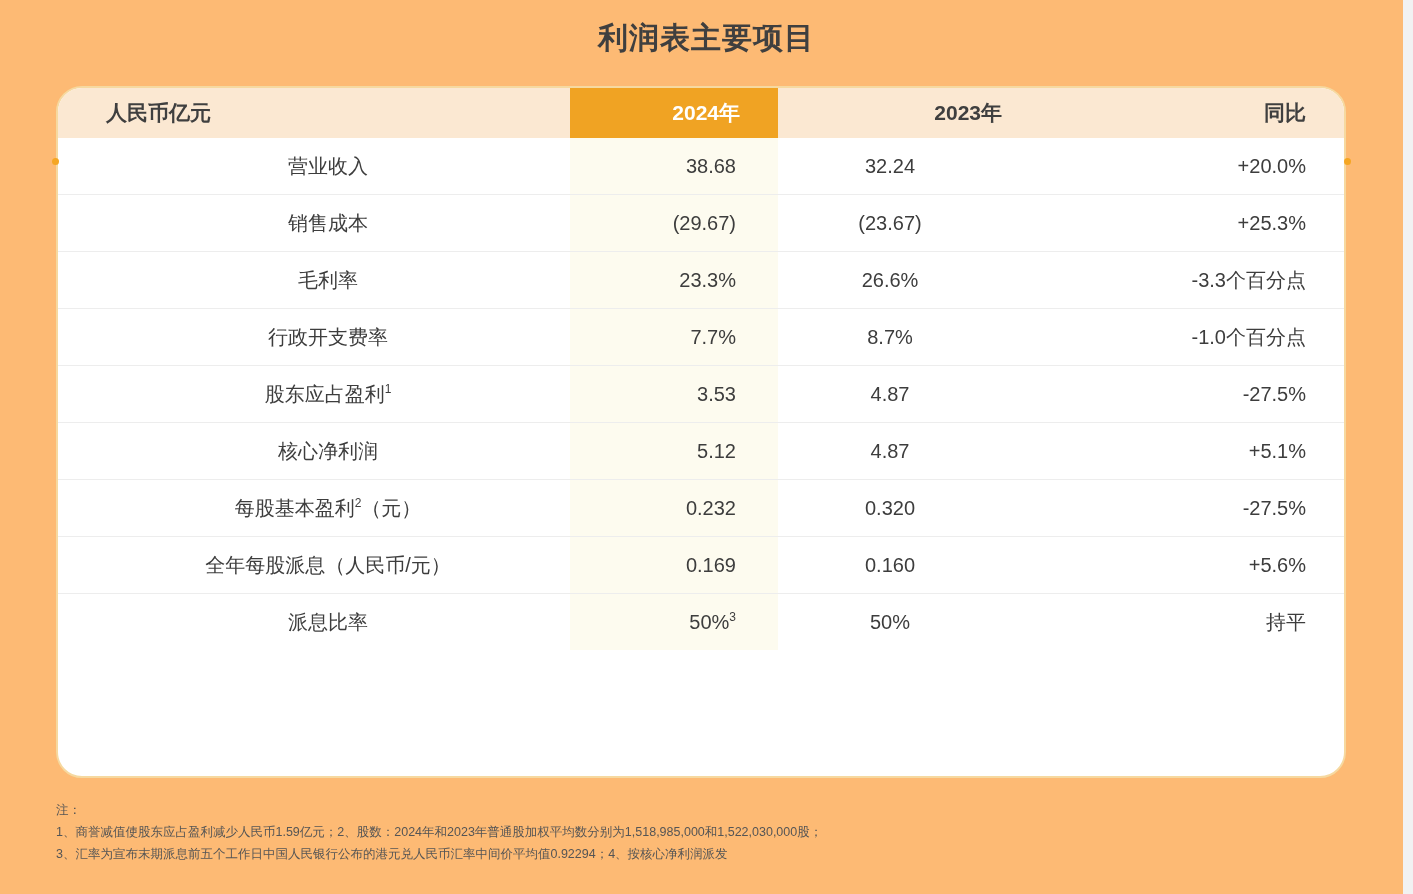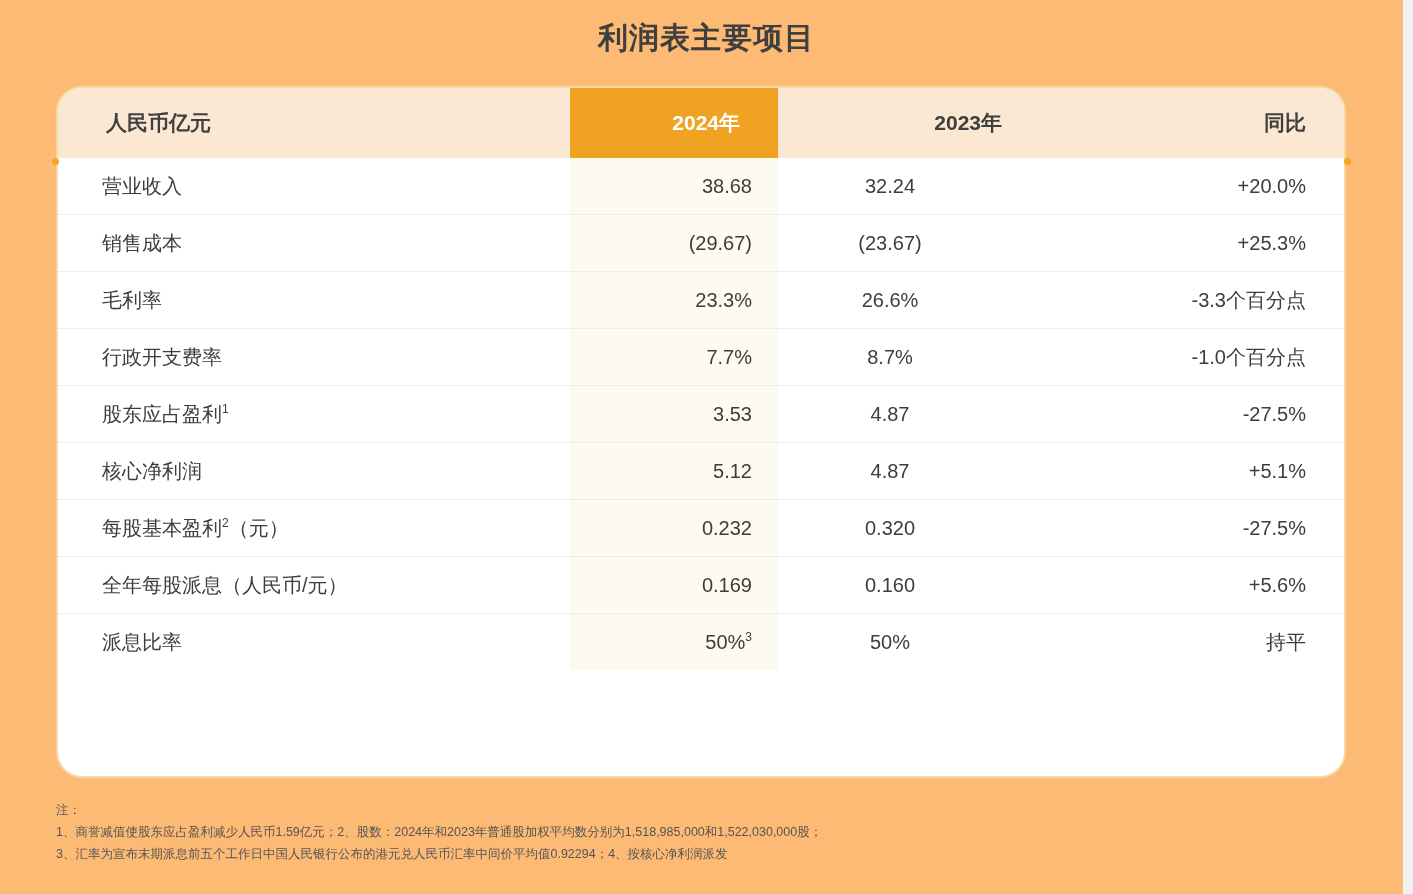--- a/index.html
+++ b/index.html
@@ -71,21 +71,21 @@
     width: 1286px;
     border-collapse: collapse;
     table-layout: fixed;
   }
   table.profit col.c-item   { width: 512px; }
   table.profit col.c-2024   { width: 208px; }
   table.profit col.c-2023   { width: 282px; }
   table.profit col.c-yoy    { width: 284px; }
 
   thead th {
-    height: 70px;
+    height: 50px;
     font-size: 21px;
     font-weight: bold;
     color: #3f3f3f;
     background: #fbe8d2;
     padding: 0;
     vertical-align: middle;
   }
   thead th.item-head {
     text-align: left;
     padding-left: 48px;
@@ -110,28 +110,28 @@
   tbody td {
     height: 56px;
     font-size: 20px;
     color: #3d3d3d;
     padding: 0;
     vertical-align: middle;
     border-bottom: 1px solid #ededed;
   }
   tbody tr:last-child td { border-bottom: none; }
   tbody td.item {
-    text-align: left;
-    padding-left: 44px;
+    text-align: center;
+    padding-left: 28px;
     font-size: 20px;
     margin-left: 7px;
   }
   tbody td.v2024 {
     text-align: right;
-    padding-right: 26px;
+    padding-right: 42px;
     background: #fdfbef;
   }
   tbody td.v2023 {
     text-align: center;
     padding-right: 58px;
   }
   tbody td.yoy {
     text-align: right;
     padding-right: 38px;
   }

